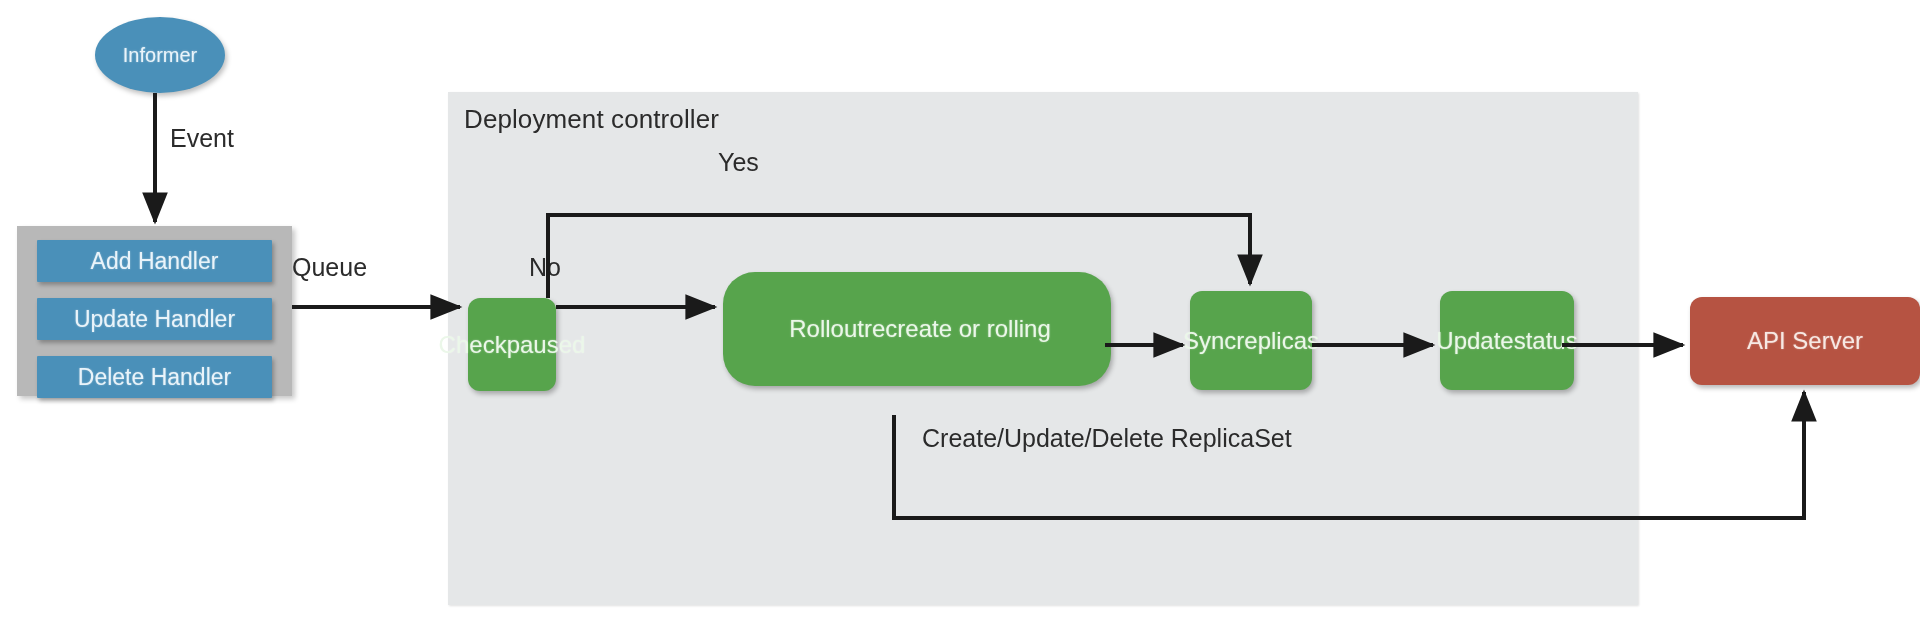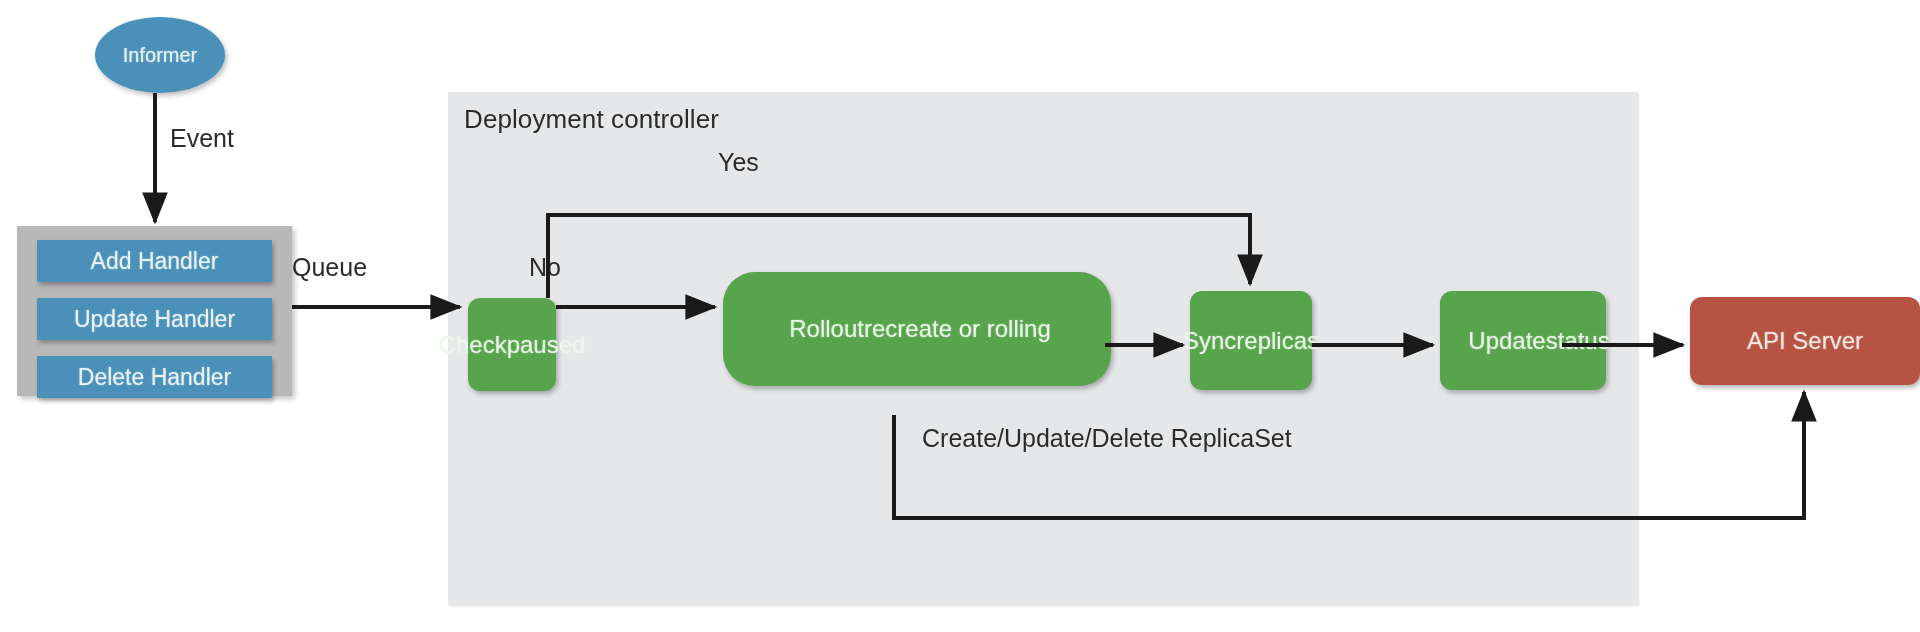--- a/index.html
+++ b/index.html
@@ -98,21 +98,21 @@
     font-size: 24px;
     line-height: 1.22;
     text-align: center;
     text-shadow: 0 0 2px rgba(255,255,255,0.45);
   }
   .node-green .ln { display: block; white-space: nowrap; }
 
   .n-check   { left: 468px;  top: 298px; width: 88px;  height: 93px;  }
   .n-rollout { left: 723px;  top: 272px; width: 382px; height: 114px; border-radius: 32px; padding-left: 6px; }
   .n-sync    { left: 1190px; top: 291px; width: 122px; height: 99px;  }
-  .n-update  { left: 1440px; top: 291px; width: 134px; height: 99px; padding-left: 32px;  }
+  .n-update  { left: 1440px; top: 291px; width: 134px; height: 99px;  }
 
   .node-red {
     left: 1690px;
     top: 297px;
     width: 230px;
     height: 88px;
     background: #b65342;
     box-shadow: 2px 3px 5px rgba(0,0,0,0.28);
     border-radius: 12px;
     display: flex;

